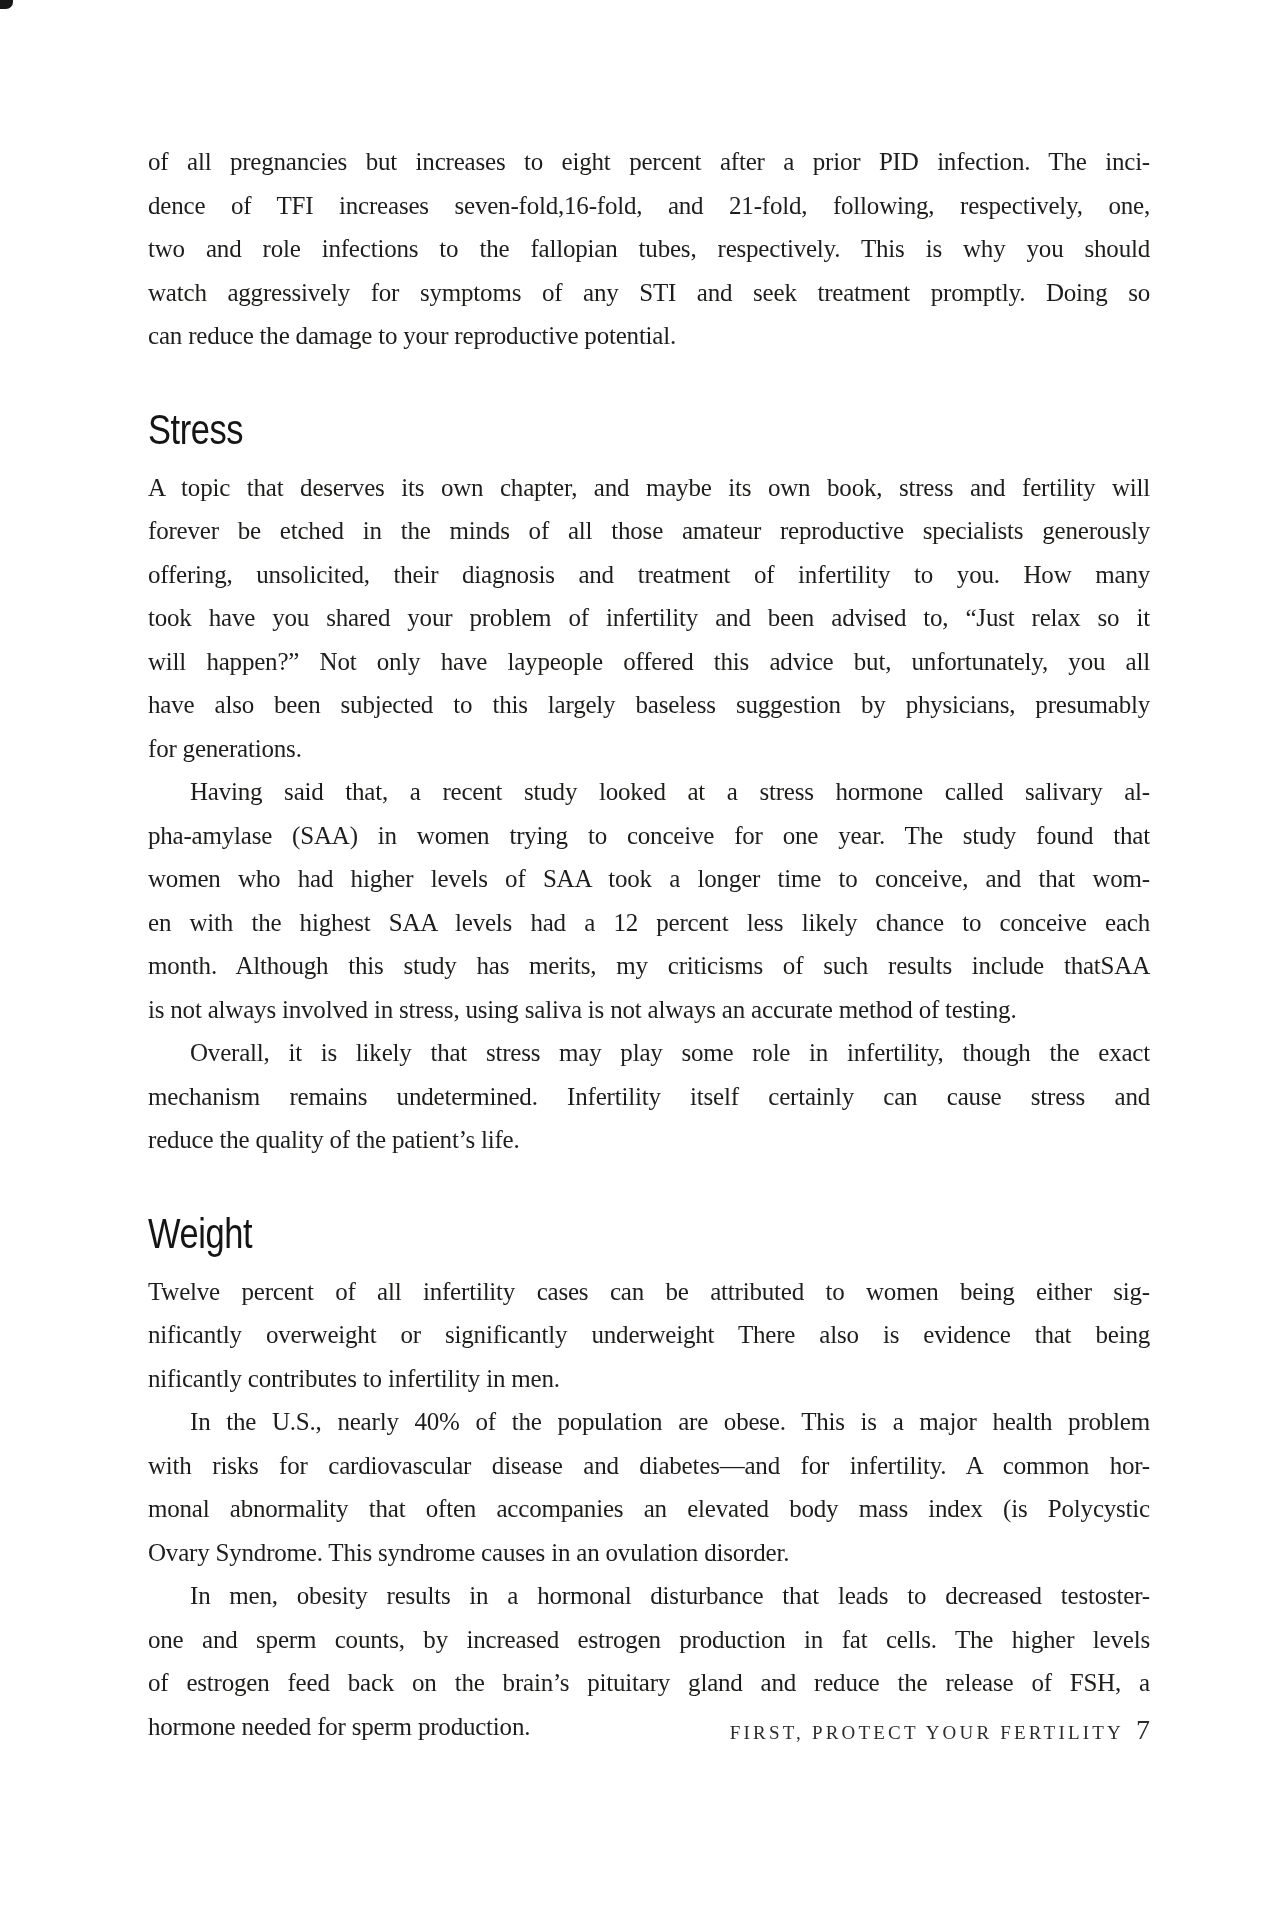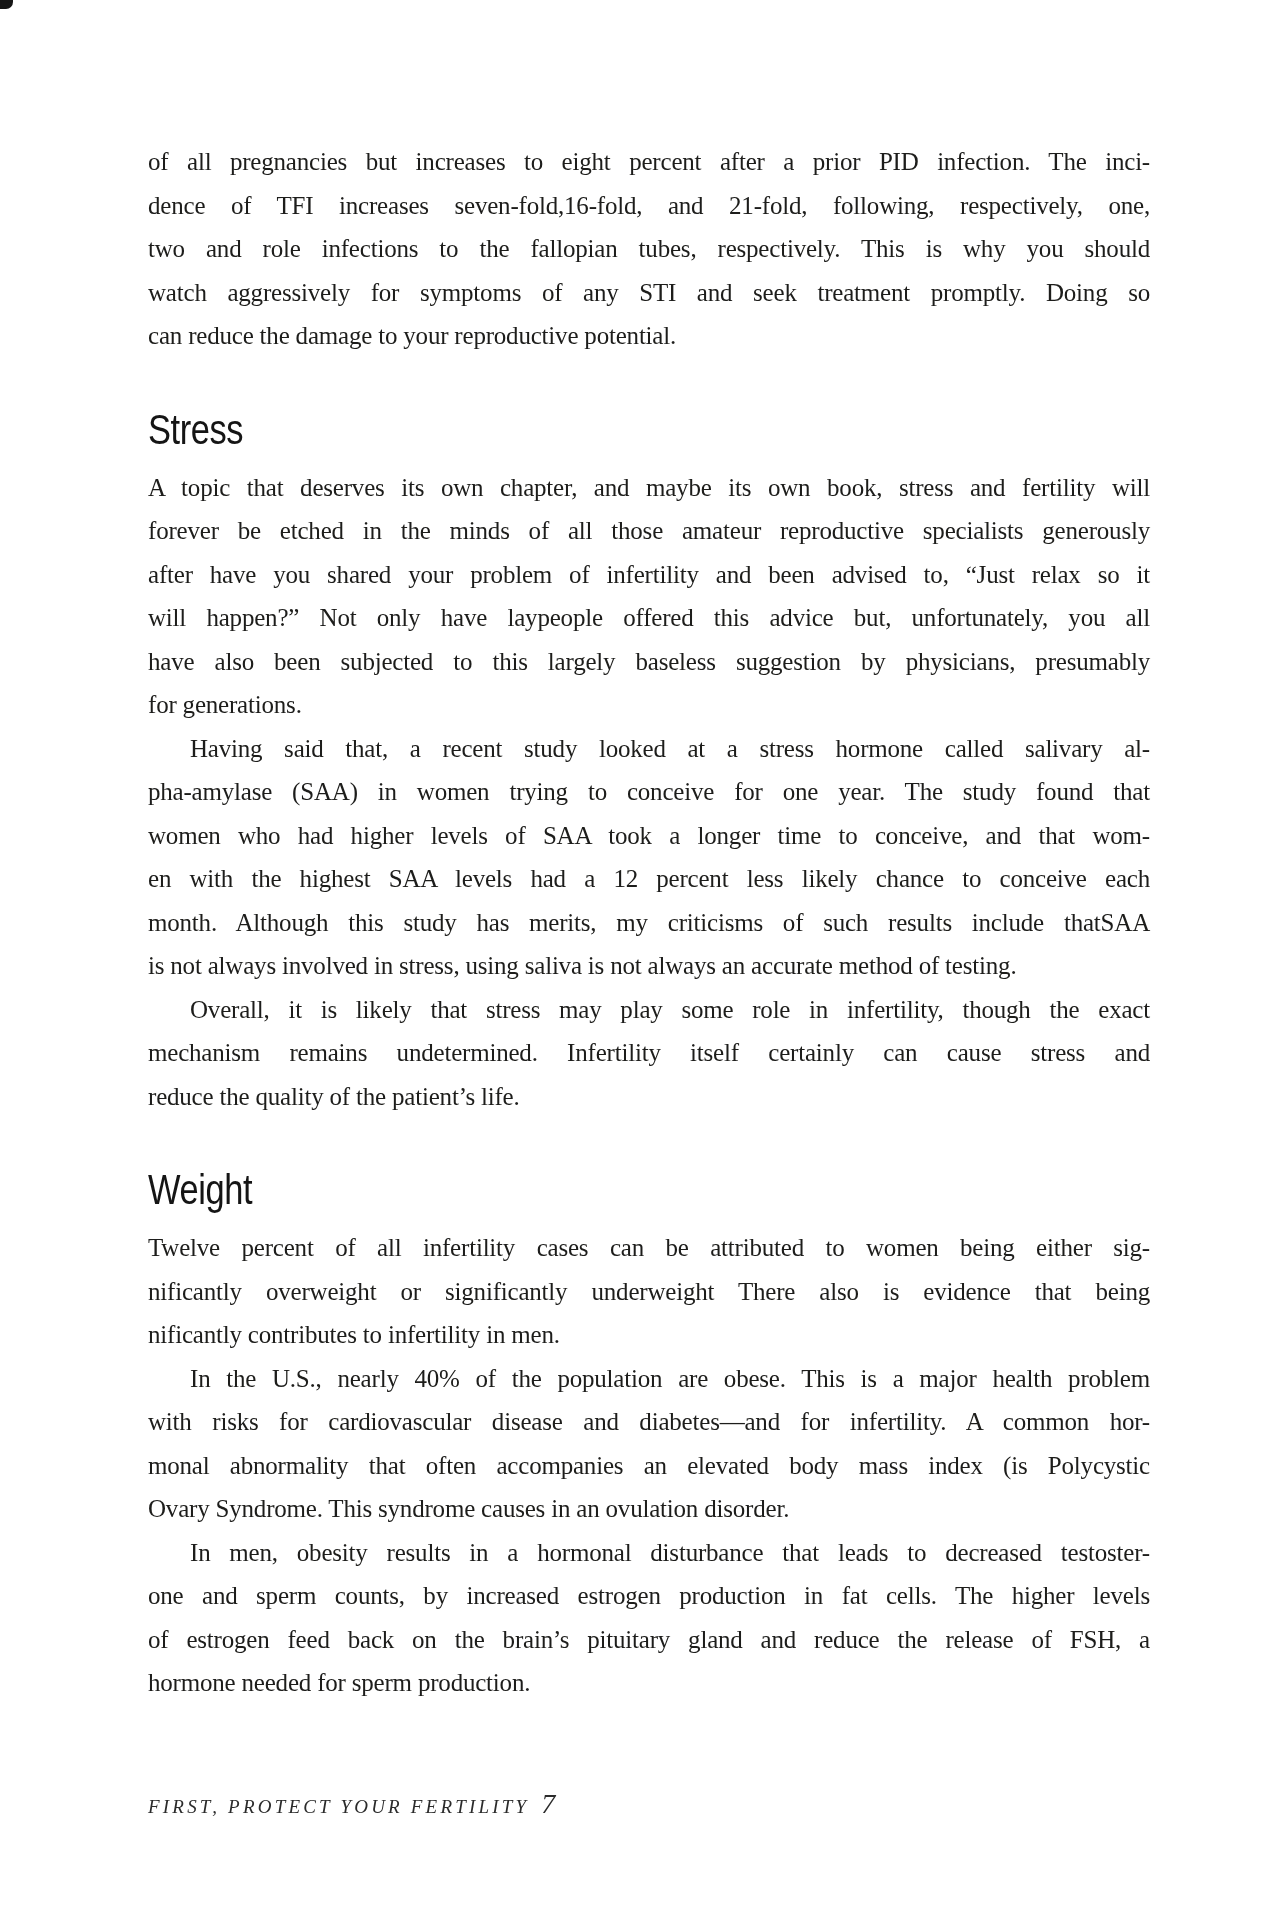--- a/index.html
+++ b/index.html
@@ -42,25 +42,25 @@
     margin: 44px 0 8px 0;
     color: var(--heading-color, #151515);
     transform: scaleX(0.82);
     transform-origin: left center;
     letter-spacing: -0.5px;
   }
   .paragraph { margin: 0; }
   .footer {
     position: absolute;
     left: 148px;
-    top: 1790px;
+    top: 1716px;
     width: 1002px;
+    text-align: right;
     color: var(--footer-color, #2b2b2b);
     line-height: 1;
-    font-style: italic;
   }
   .running-title {
     font-size: 19px;
     letter-spacing: 3.2px;
     text-transform: uppercase;
   }
   .page-number {
     font-size: 28px;
     margin-left: 12px;
     letter-spacing: 0;
@@ -79,21 +79,22 @@
         <div class="line">two and role infections to the fallopian tubes, respectively. This is why you should</div>
         <div class="line">watch aggressively for symptoms of any STI and seek treatment promptly. Doing so</div>
         <div class="line last">can reduce the damage to your reproductive potential.</div>
       </section>
     <div id="sections">
         <section>
           <h2 class="heading">Stress</h2>
           <div class="paragraph">
             <div class="line">A topic that deserves its own chapter, and maybe its own book, stress and fertility will</div>
             <div class="line">forever be etched in the minds of all those amateur reproductive specialists generously</div>
-            <div class="line">after have you shared your problem of infertility and been advised to, “Just relax so it</div>
+            <div class="line">offering, unsolicited, their diagnosis and treatment of infertility to you. How many</div>
+            <div class="line">took have you shared your problem of infertility and been advised to, “Just relax so it</div>
             <div class="line">will happen?” Not only have laypeople offered this advice but, unfortunately, you all</div>
             <div class="line">have also been subjected to this largely baseless suggestion by physicians, presumably</div>
             <div class="line last">for generations.</div>
           </div>
           <div class="paragraph">
             <div class="line indent">Having said that, a recent study looked at a stress hormone called salivary al-</div>
             <div class="line">pha-amylase (SAA) in women trying to conceive for one year. The study found that</div>
             <div class="line">women who had higher levels of SAA took a longer time to conceive, and that wom-</div>
             <div class="line">en with the highest SAA levels had a 12 percent less likely chance to conceive each</div>
             <div class="line">month. Although this study has merits, my criticisms of such results include thatSAA</div>

